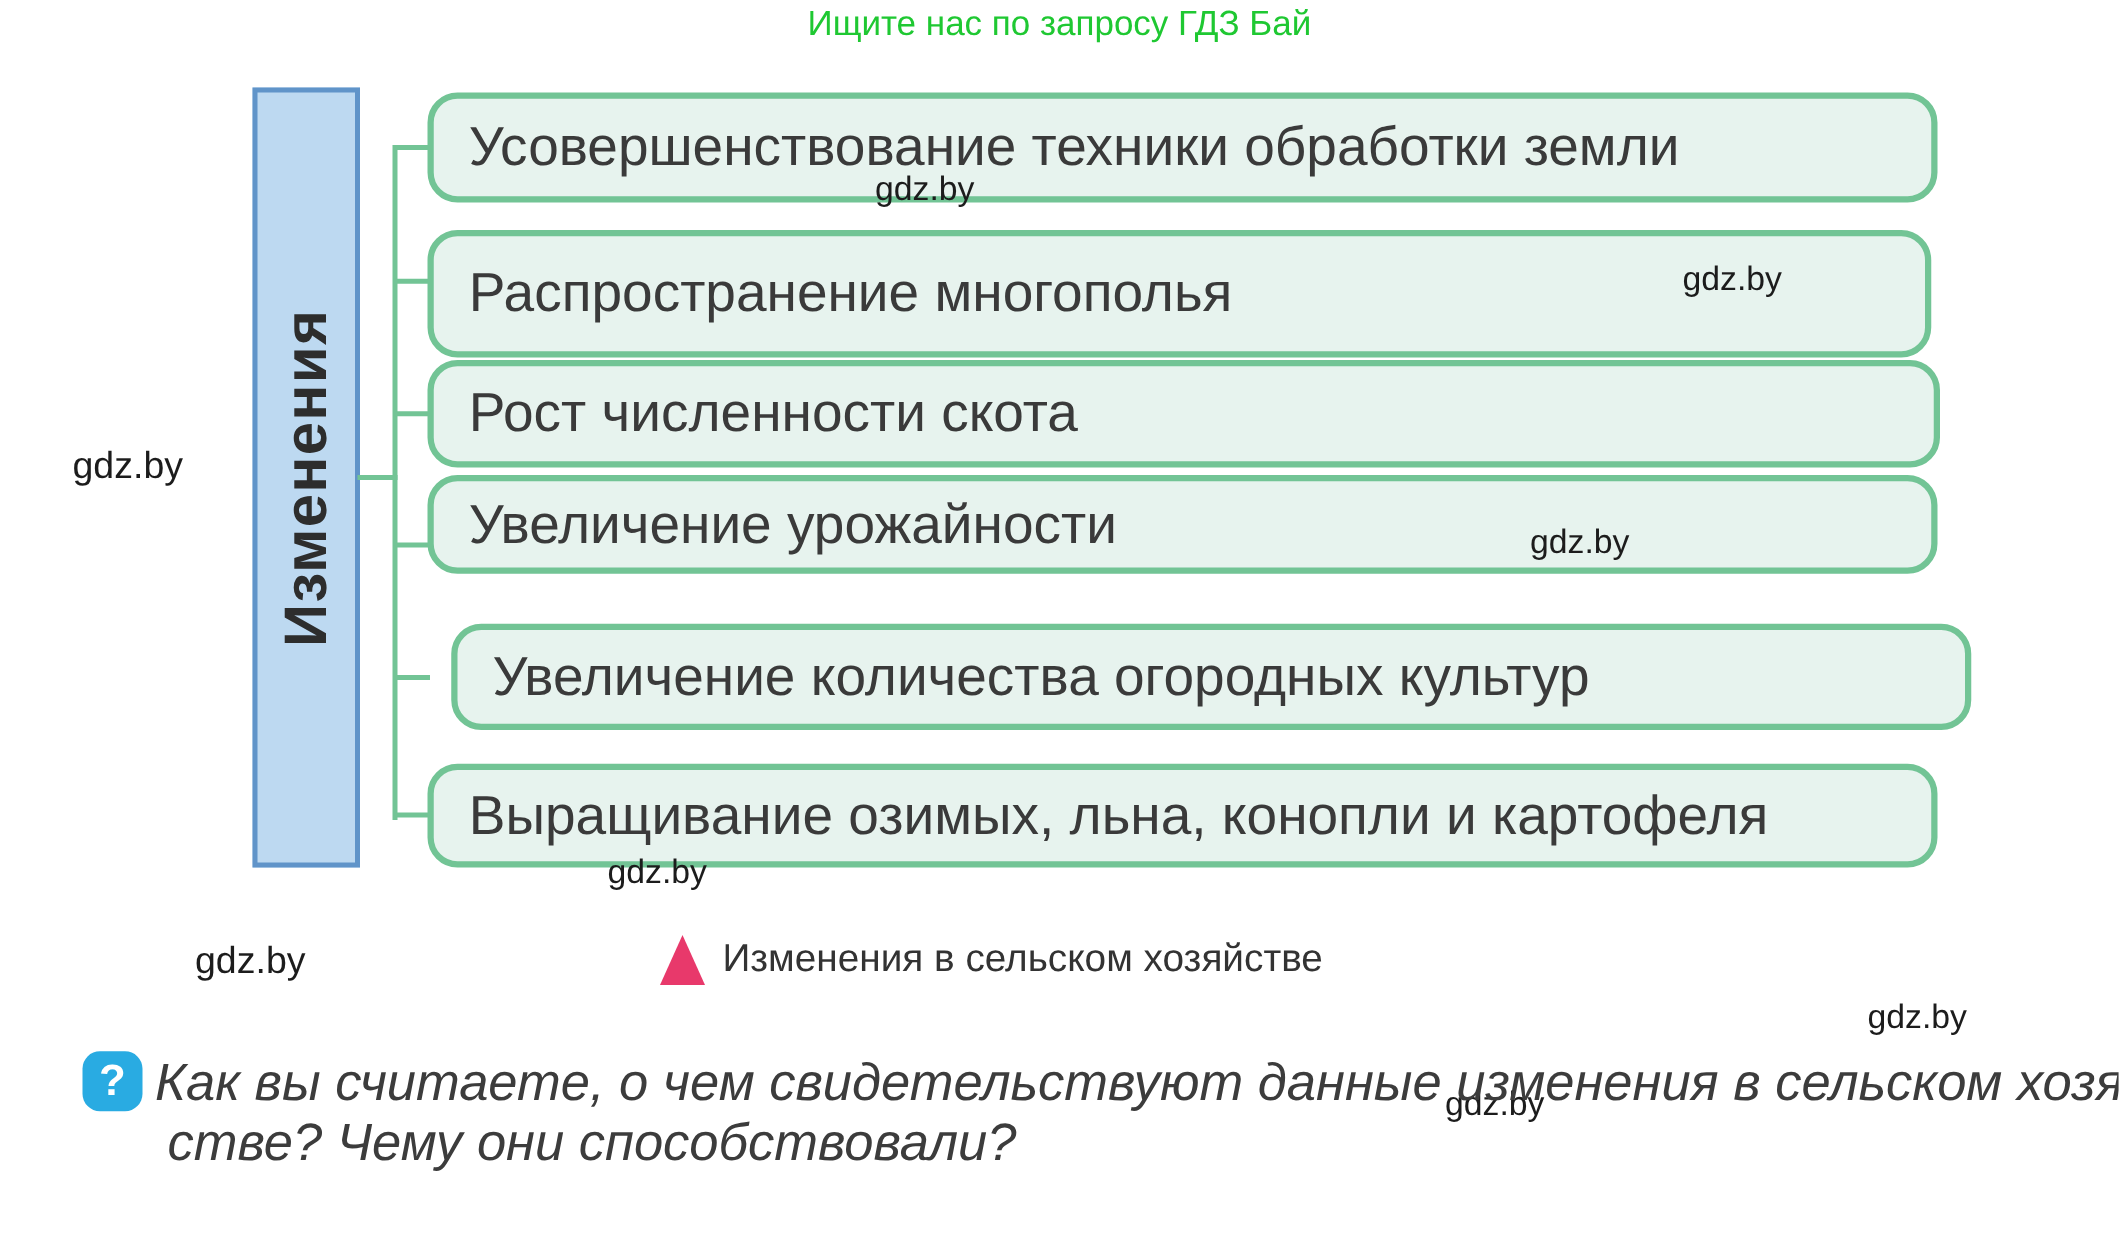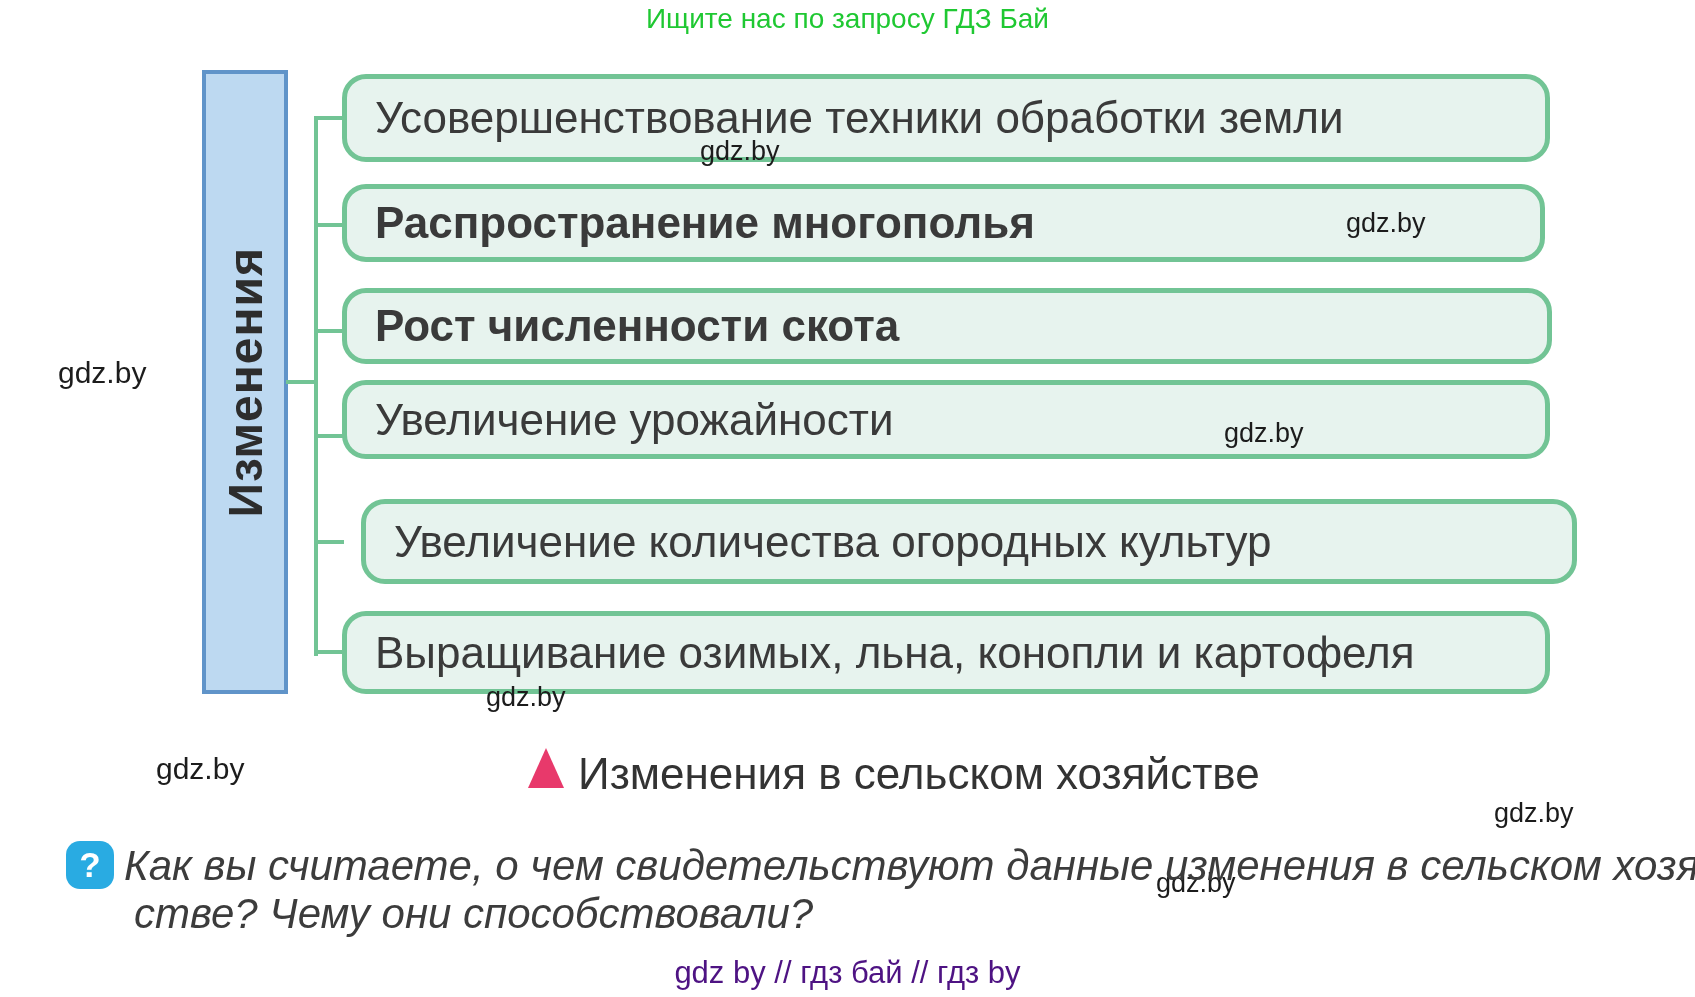--- a/index.html
+++ b/index.html
@@ -31,43 +31,43 @@
   .root-conn{left:286px;top:380px;width:32px;height:4px;}
   
   .node{
     position:absolute;left:342px;background:#e7f3ee;border:5px solid #72c495;
     border-radius:24px;box-sizing:border-box;display:flex;align-items:center;text-align:center;
   }
   .node-label{
     font-size:44px;color:#3a3a3a;padding-left:28px;white-space:nowrap;
   }
   .b1{top:74px;height:88px;width:1208px;}
-  .b2{top:184px;height:78px;width:1203px;font-weight:bold;}
-  .b3{top:288px;height:76px;width:1210px;font-weight:bold;}
+  .b2{top:184px;height:102px;width:1203px;}
+  .b3{top:288px;height:86px;width:1210px;}
   .b4{top:380px;height:79px;width:1208px;}
   .b5{top:499px;height:85px;width:1216px;margin-left:19px;}
   .b6{top:611px;height:83px;width:1208px;}
   
   .wm{position:absolute;color:#1c1c1c;font-size:27px;white-space:nowrap;}
   .wm1{left:700px;top:136px;}
   .wm2{left:1346px;top:208px;}
   .wm3{left:58px;top:356px;font-size:30px;}
   .wm4{left:1224px;top:418px;}
   .wm5{left:486px;top:682px;}
   .wm6{left:156px;top:752px;font-size:30px;}
   .wm7{left:1494px;top:798px;}
   .wm8{left:1156px;top:868px;}
   
   .caption-marker{
     position:absolute;left:528px;top:748px;width:0;height:0;
     border-left:18px solid transparent;border-right:18px solid transparent;
     border-bottom:40px solid #e8396b;
   }
   .caption-text{
-    position:absolute;left:578px;top:749px;font-size:44px;color:#333333;white-space:nowrap;
+    position:absolute;left:578px;top:749px;font-size:31px;color:#333333;white-space:nowrap;
   }
   
   .q-icon{
     position:absolute;left:66px;top:841px;width:48px;height:48px;border-radius:14px;
     background:#29abe2;display:flex;align-items:center;justify-content:center;
     color:#ffffff;font-size:35px;font-weight:bold;
   }
   .q-line{
     position:absolute;font-style:italic;font-size:42px;color:#3c3c3c;white-space:nowrap;
   }
@@ -129,15 +129,14 @@
 
   <div class="caption-marker"></div>
   <div class="caption-text">Изменения в сельском хозяйстве</div>
 
   <div class="q-icon">
     <span>?</span>
   </div>
   <div class="q-line q-line1">Как вы считаете, о чем свидетельствуют данные изменения в сельском хозяй-</div>
   <div class="q-line q-line2">стве? Чему они способствовали?</div>
 
-  <div class="footer">gdz by  //  гдз бай  //  гдз by</div>
 
 </div>
 
 </body></html>

